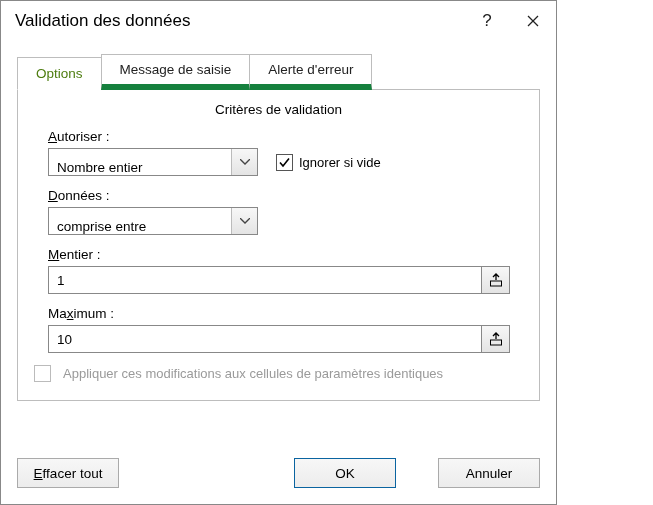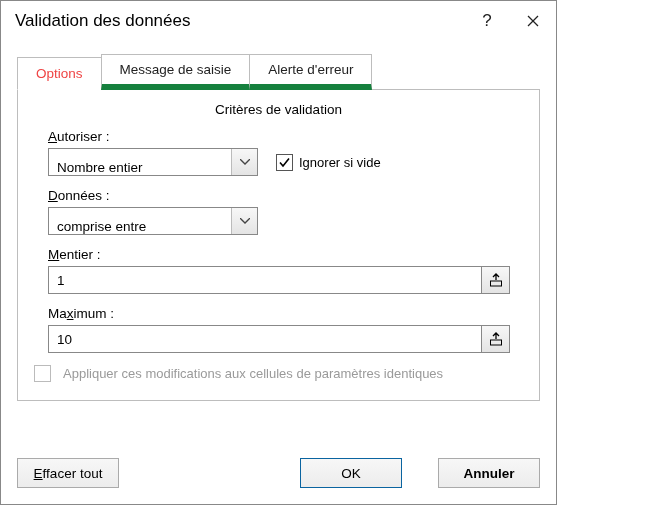--- a/index.html
+++ b/index.html
@@ -50,21 +50,21 @@
     align-items: flex-end;
     position: relative;
     z-index: 2;
   }
   .tab {
     padding: 8px 18px;
     border: 1px solid #bdbdbd;
     border-bottom: none;
     background: #fff;
     margin-right: -1px;
-    color: #ef4444;
+    color: #4d7c0f;
     font-size: 13.5px;
     cursor: pointer;
     position: relative;
   }
   .tab.inactive {
     background: #fff;
     color: #222;
     border-bottom: 6px solid #15803d;
     top: 1px;
     padding-top: 7px;
@@ -179,21 +179,21 @@
     border: 1px solid #aaa;
     background: linear-gradient(#f7f7f7,#ececec);
     font-size: 13.5px;
     font-family: inherit;
     cursor: pointer;
     padding: 0 12px;
   }
   .btn-std.default {
     border: 1.5px solid #0a64a0;
   }
-  .btn-std + .btn-std { margin-left: 4px; font-weight: bold; }
+  .btn-std + .btn-std { margin-left: 10px; }
   svg { display: block; }
 </style>
 </head>
 <body>
 
 <div class="dialog">
   <div class="titlebar">
     <div class="title">Validation des données</div>
     <div class="btn">
       <span>?</span>

